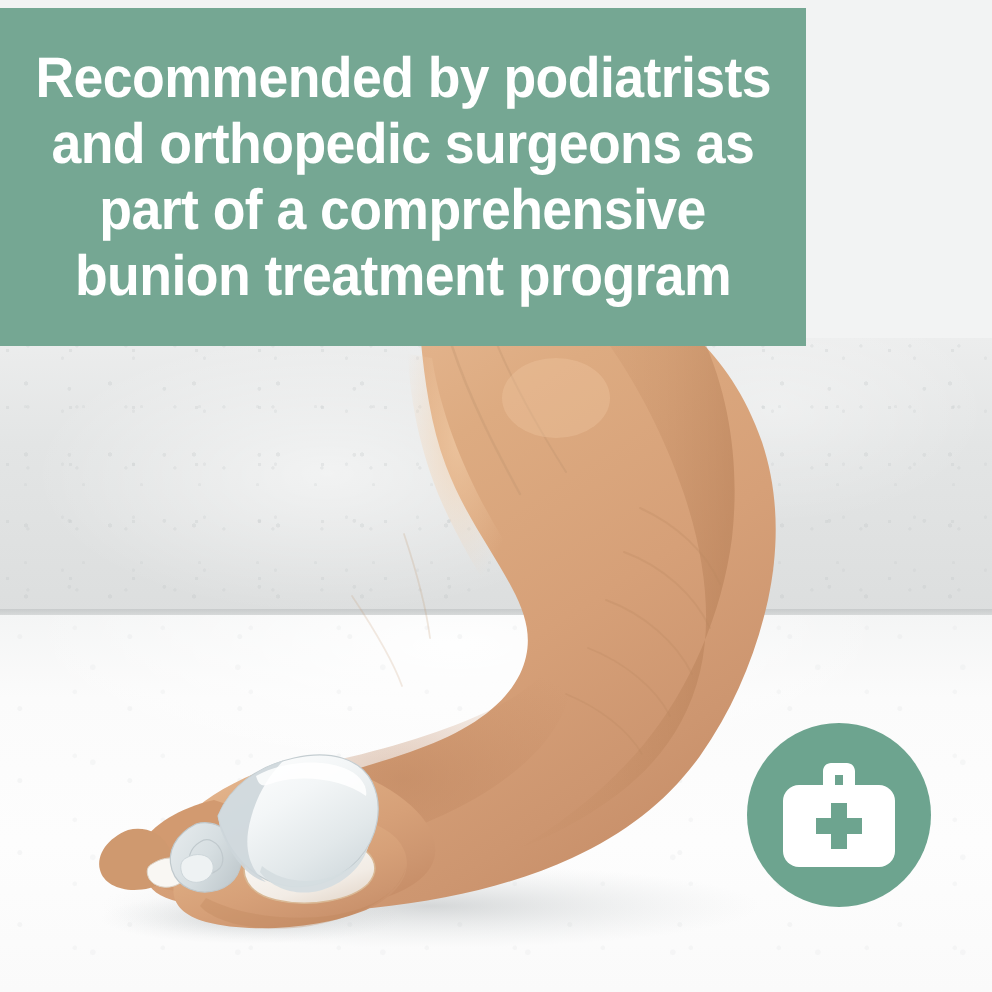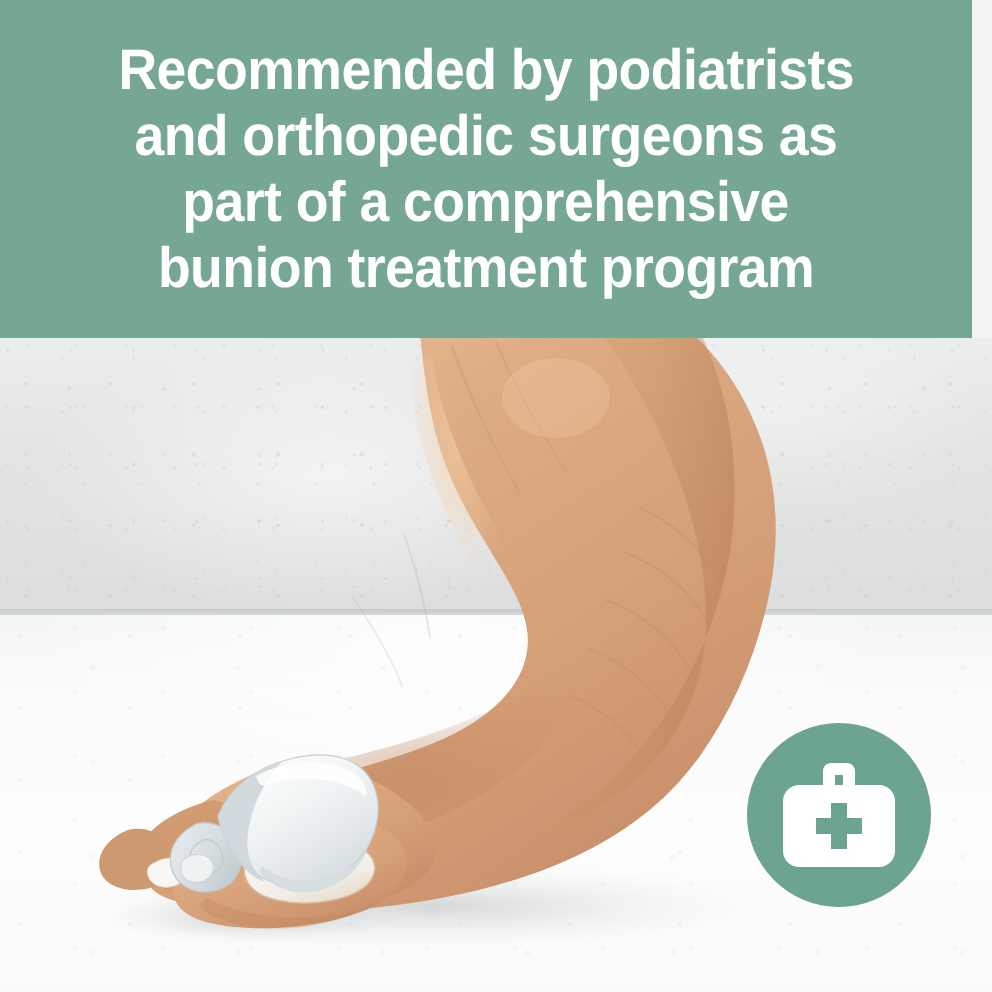--- a/index.html
+++ b/index.html
@@ -16,22 +16,22 @@
     width: 992px;
     height: 992px;
     overflow: hidden;
     background: #f2f3f3;
   }
 
   
   .banner {
     position: absolute;
     left: 0;
-    top: 0;
-    width: 972px;
+    top: 8px;
+    width: 806px;
     height: 338px;
     background: #75a793;
     display: flex;
     flex-direction: column;
     align-items: center;
     justify-content: center;
     z-index: 40;
   }
   .banner-line {
     color: #ffffff;

